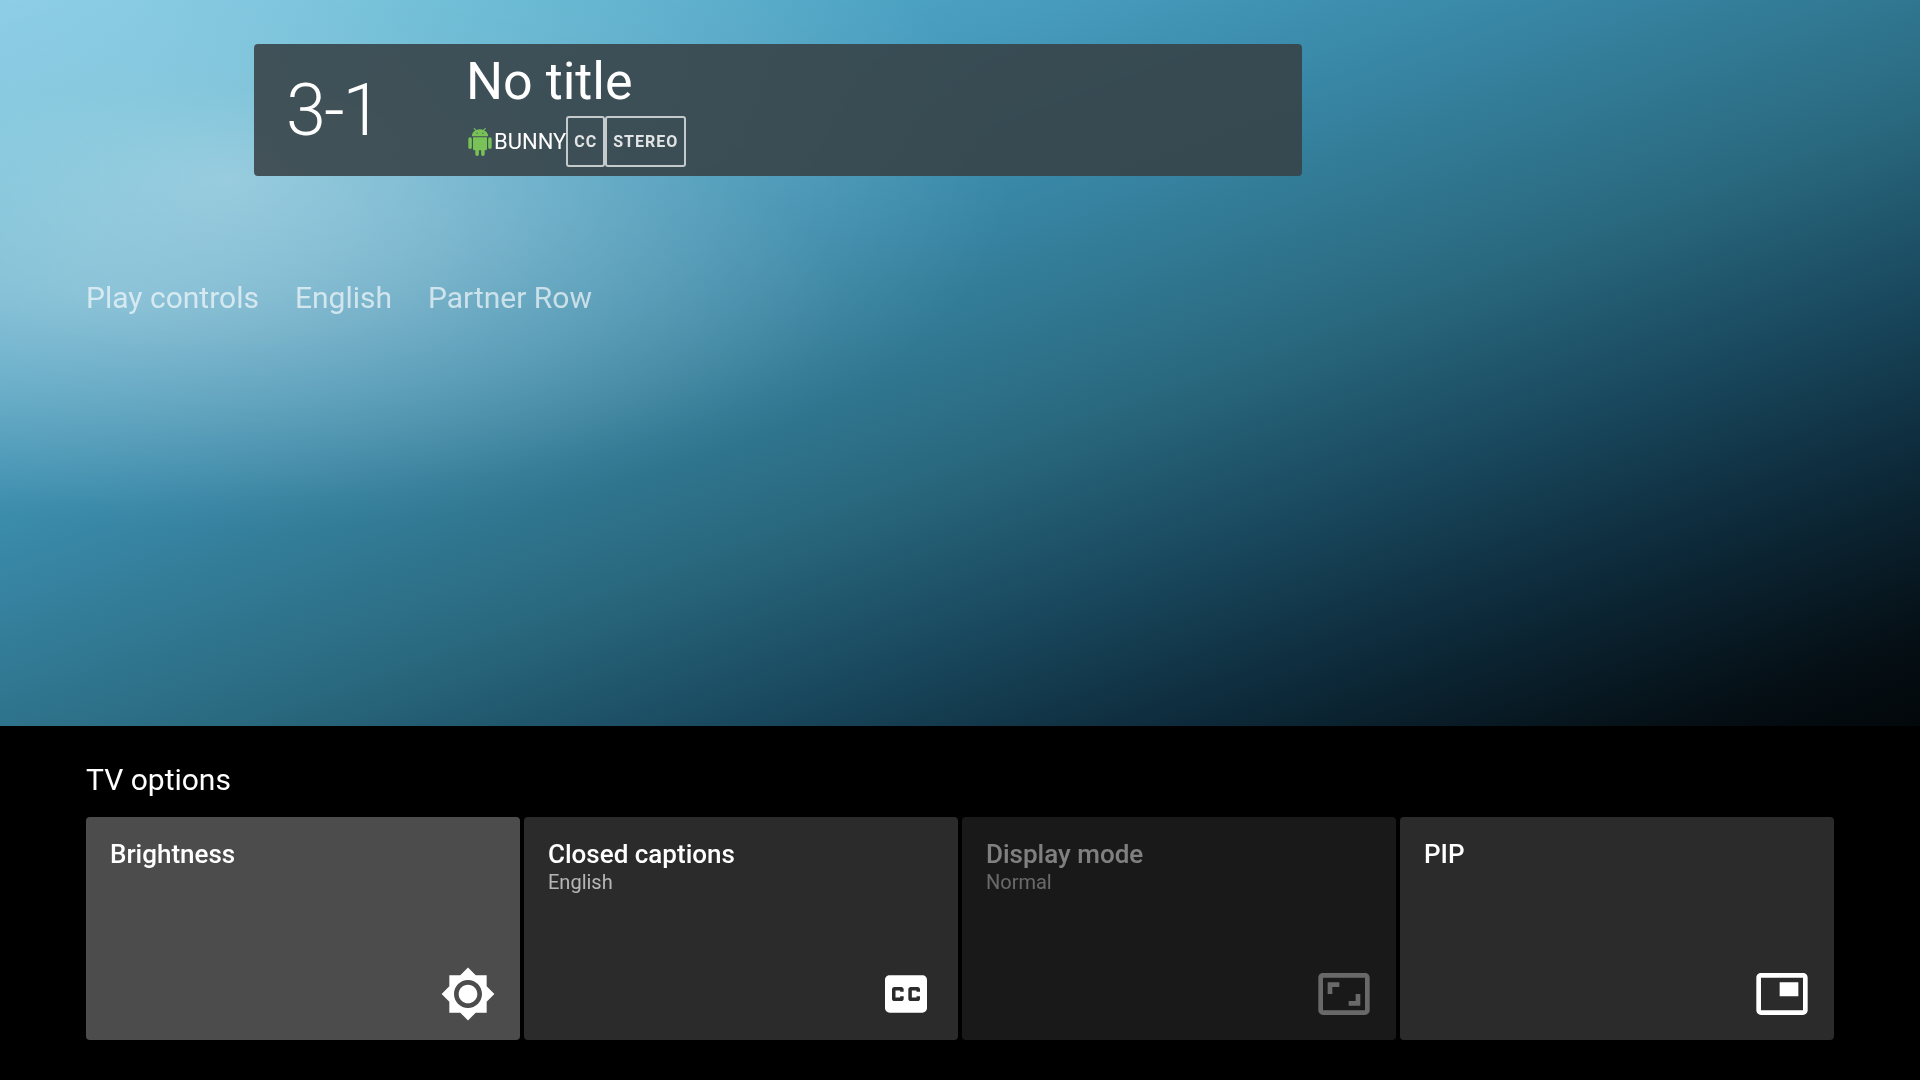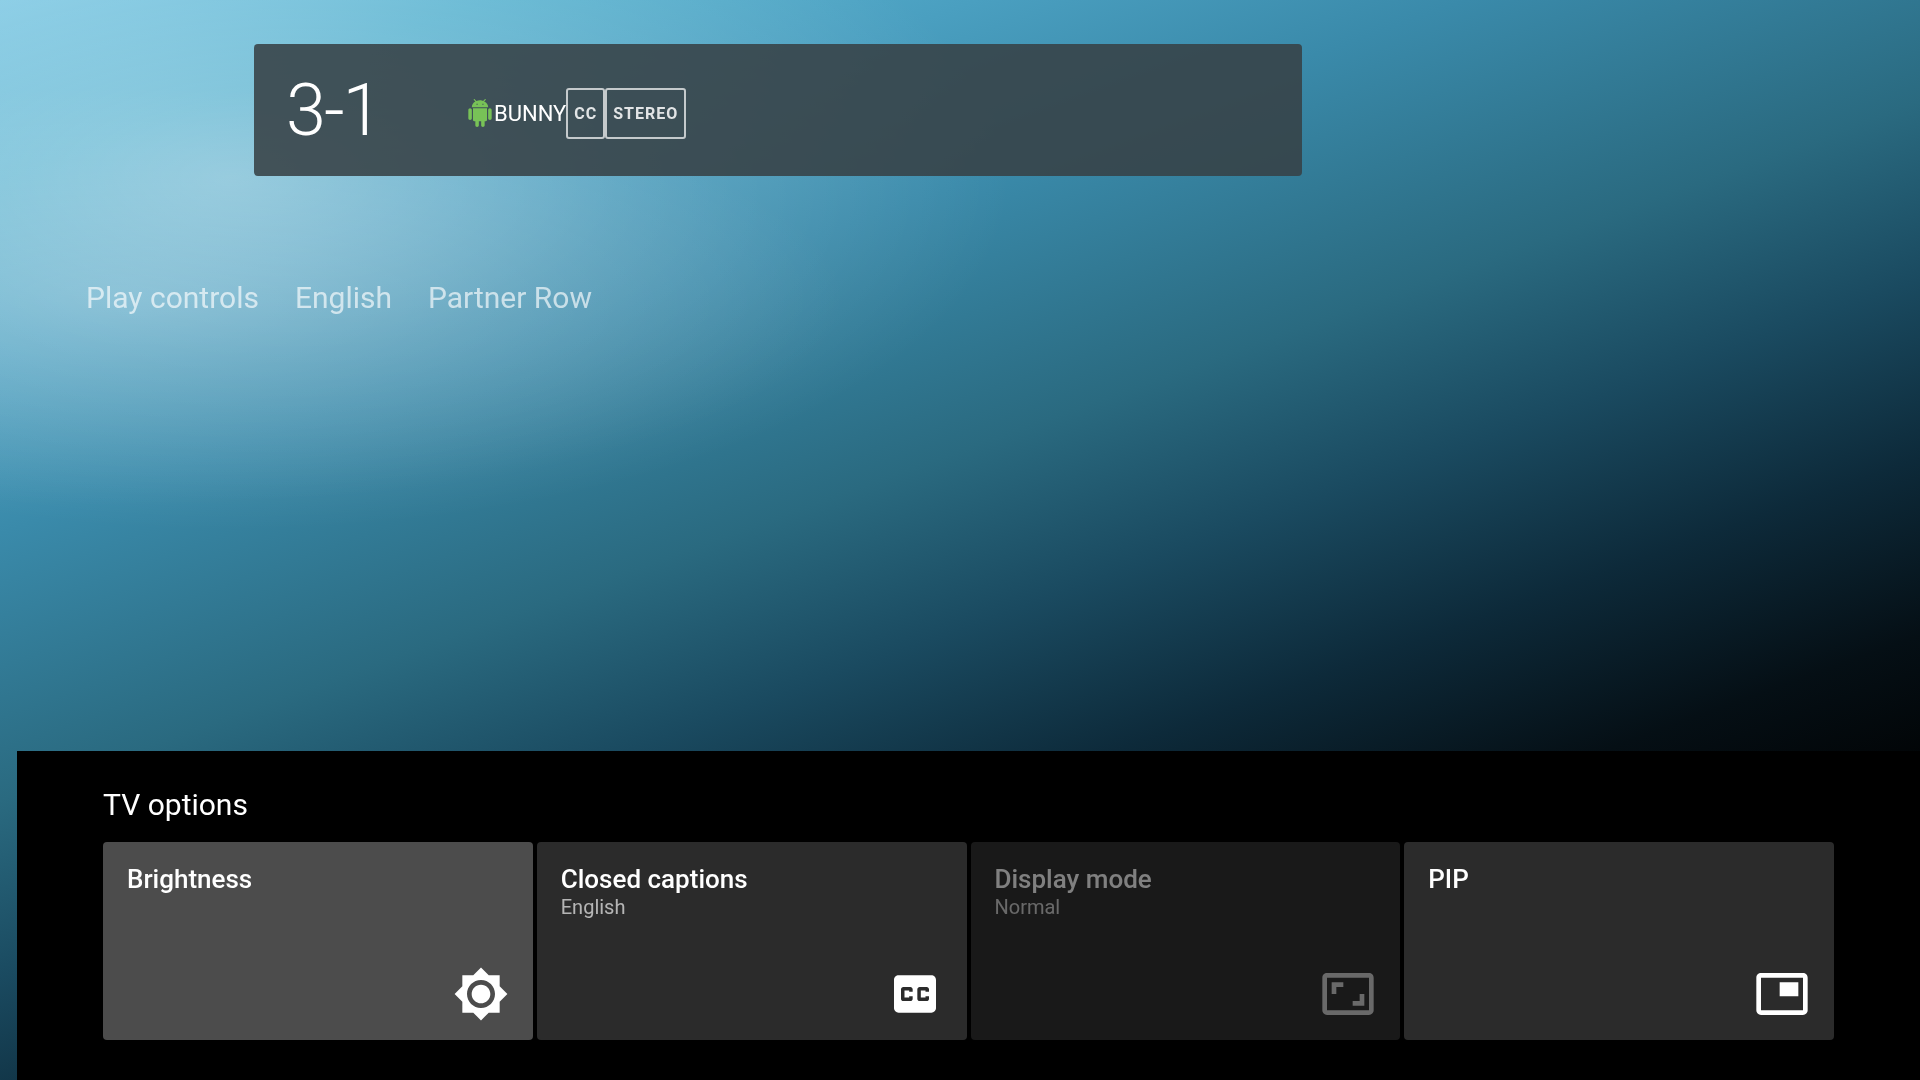--- a/index.html
+++ b/index.html
@@ -121,42 +121,42 @@
       font-size: 30px;
       color: rgba(255,255,255,0.65);
       cursor: pointer;
       font-weight: 400;
     }
 
     
     .tv-options-section {
       position: absolute;
       bottom: 0;
-      left: 17px;
+      left: 0;
       right: 0;
       background: #000;
       padding: 36px 86px 40px 86px;
       z-index: 10;
     }
 
     .tv-options-title {
       font-size: 30px;
       color: #ffffff;
       font-weight: 400;
       margin-bottom: 20px;
     }
 
     .options-grid {
       display: flex;
       gap: 4px;
     }
 
     .option-card {
       flex: 1;
-      height: 198px;
+      height: 223px;
       background: rgba(50, 50, 50, 0.85);
       border-radius: 4px;
       padding: 22px 24px 18px 24px;
       display: flex;
       flex-direction: column;
       justify-content: space-between;
       cursor: pointer;
       position: relative;
     }
 
@@ -213,20 +213,21 @@
   </style>
 </head>
 <body>
 
 <div class="bg"></div>
 <div class="cloud-overlay"></div>
 
 <div class="channel-bar">
   <div class="channel-number">3-1</div>
   <div class="channel-info">
+    <div class="channel-title">No title</div>
     <div class="channel-meta">
 
       <svg class="android-icon" viewBox="0 0 24 24" fill="#78c257">
         <path d="M6 18c0 .55.45 1 1 1h1v3.5c0 .83.67 1.5 1.5 1.5s1.5-.67 1.5-1.5V19h2v3.5c0 .83.67 1.5 1.5 1.5s1.5-.67 1.5-1.5V19h1c.55 0 1-.45 1-1V8H6v10zM3.5 8C2.67 8 2 8.67 2 9.5v7c0 .83.67 1.5 1.5 1.5S5 17.33 5 16.5v-7C5 8.67 4.33 8 3.5 8zm17 0c-.83 0-1.5.67-1.5 1.5v7c0 .83.67 1.5 1.5 1.5s1.5-.67 1.5-1.5v-7c0-.83-.67-1.5-1.5-1.5zm-4.97-5.84l1.3-1.3c.2-.2.2-.51 0-.71-.2-.2-.51-.2-.71 0l-1.48 1.48C14.15 1.23 13.1 1 12 1c-1.1 0-2.15.23-3.09.63L7.43.15c-.2-.2-.51-.2-.71 0-.2.2-.2.51 0 .71l1.3 1.3C6.01 3.21 5 5.26 5 7h14c0-1.74-1.01-3.79-3.47-4.84zM10 5H9V4h1v1zm5 0h-1V4h1v1z"></path>
       </svg>
       <span class="channel-name">BUNNY</span>
       <span class="badge">CC</span>
       <span class="badge">STEREO</span>
     </div>
   </div>

